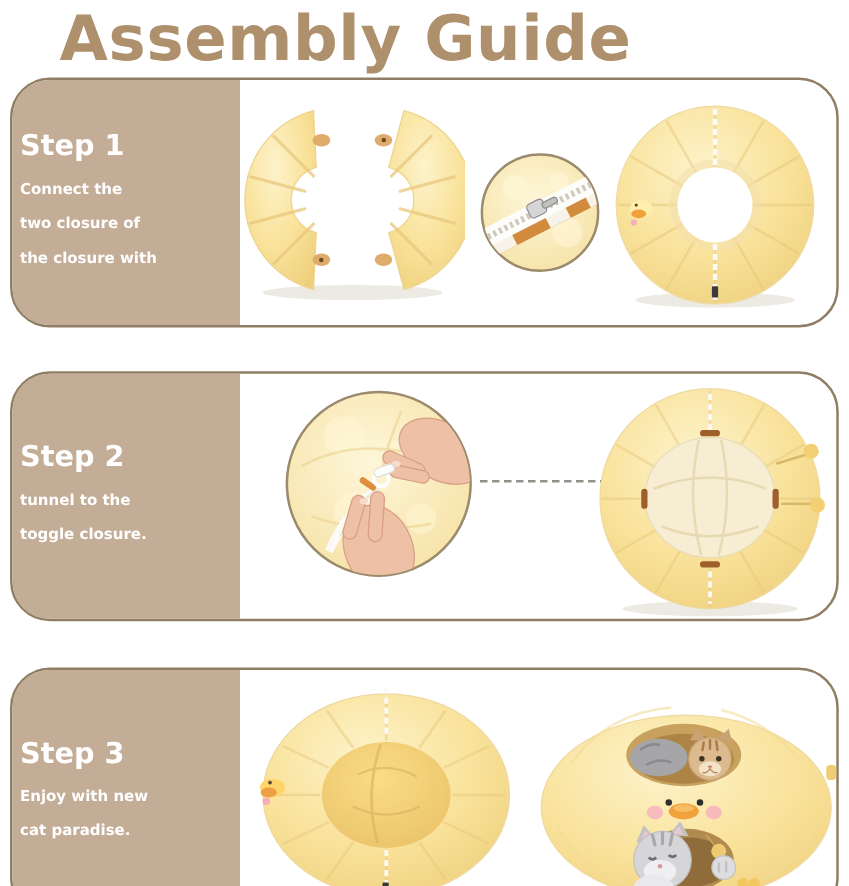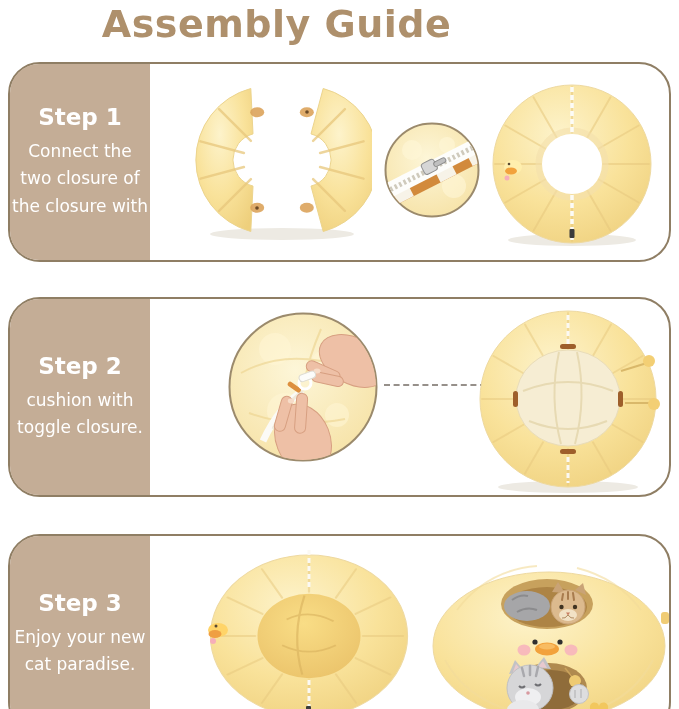--- a/index.html
+++ b/index.html
@@ -3,37 +3,37 @@
 <meta charset="utf-8">
 <style>
   html,body{margin:0;padding:0;}
   body{
     width:679px;height:709px;position:relative;overflow:hidden;
     background:#ffffff;
     font-family:"DejaVu Sans","Liberation Sans",sans-serif;
   }
   .page-title{
     position:absolute;top:2px;left:0;width:553px;text-align:center;
-    font-size:38px;font-weight:bold;letter-spacing:.5px;color:#ae906c;
+    font-size:50px;font-weight:bold;letter-spacing:.5px;color:#ae906c;
   }
   .panel{
     position:absolute;left:8px;width:663px;height:200px;box-sizing:border-box;
     background:#fff;border:2px solid #8f7e64;border-radius:32px;
   }
   .panel.p1{top:62px}
   .panel.p2{top:297px}
   .panel.p3{top:534px}
   .label{
-    position:absolute;left:0;top:0;bottom:0;width:140px;
+    position:absolute;left:0;top:0;bottom:0;width:182px;
     background:#c4ad96;border-radius:29px 0 0 29px;
-    display:flex;flex-direction:column;justify-content:center;align-items:center;
+    display:flex;flex-direction:column;justify-content:center;align-items:flex-start;
     color:#fff;text-align:center;padding:0 6px;box-sizing:border-box;
   }
   .step-title{font-size:23px;font-weight:bold;margin-bottom:8px}
-  .line{font-size:17px;font-weight:normal;line-height:27.5px;white-space:nowrap}
+  .line{font-size:12px;font-weight:bold;line-height:27.5px;white-space:nowrap}
   .photo{position:absolute}
   .dash-line{position:absolute;left:374px;top:85px;width:102px;height:0;
     border-top:2px dashed #96908a}
 </style>
 </head>
 <body>
 
 <div class="page-title">Assembly Guide</div>
 
 <section class="panel p1">
@@ -142,21 +142,21 @@
     <ellipse cx="26" cy="88" rx="9" ry="7" fill="#ffefad"></ellipse>
     <ellipse cx="24" cy="92" rx="6" ry="3.5" fill="#f2a23c"></ellipse>
     <circle cx="20" cy="99" r="2.5" fill="#f6aeb9"></circle>
     <circle cx="22" cy="85" r="1.3" fill="#5a4a33"></circle>
   </svg>
 </section>
 
 <section class="panel p2">
   <div class="label">
     <div class="step-title">Step 2</div>
-    <div class="line">cushion with</div>
+    <div class="line">tunnel to the</div>
     <div class="line">toggle closure.</div>
   </div>
 
   <svg class="photo" style="left:215px;top:10px" width="156" height="156" viewBox="0 0 156 156">
     <defs>
       <radialGradient id="g4" cx="45%" cy="38%" r="80%">
         <stop offset="0%" stop-color="#fdf6d8"></stop>
           <stop offset="100%" stop-color="#f5df9e"></stop>
       </radialGradient>
       <clipPath id="c4">
@@ -240,21 +240,21 @@
       <rect x="145" y="86" width="5" height="16" rx="2.5"></rect>
       <rect x="87" y="144" width="16" height="5" rx="2.5"></rect>
       <rect x="40" y="86" width="5" height="16" rx="2.5"></rect>
     </g>
   </svg>
 </section>
 
 <section class="panel p3">
   <div class="label">
     <div class="step-title">Step 3</div>
-    <div class="line">Enjoy your new</div>
+    <div class="line">Enjoy with new</div>
     <div class="line">cat paradise.</div>
   </div>
 
   <svg class="photo" style="left:194px;top:8px" width="210" height="184" viewBox="0 0 210 184">
     <defs>
       <radialGradient id="g6" cx="42%" cy="32%" r="80%">
         <stop offset="0%" stop-color="#fdf3cb"></stop>
           <stop offset="55%" stop-color="#f9e29a"></stop>
           <stop offset="100%" stop-color="#eecf7c"></stop>
       </radialGradient>

